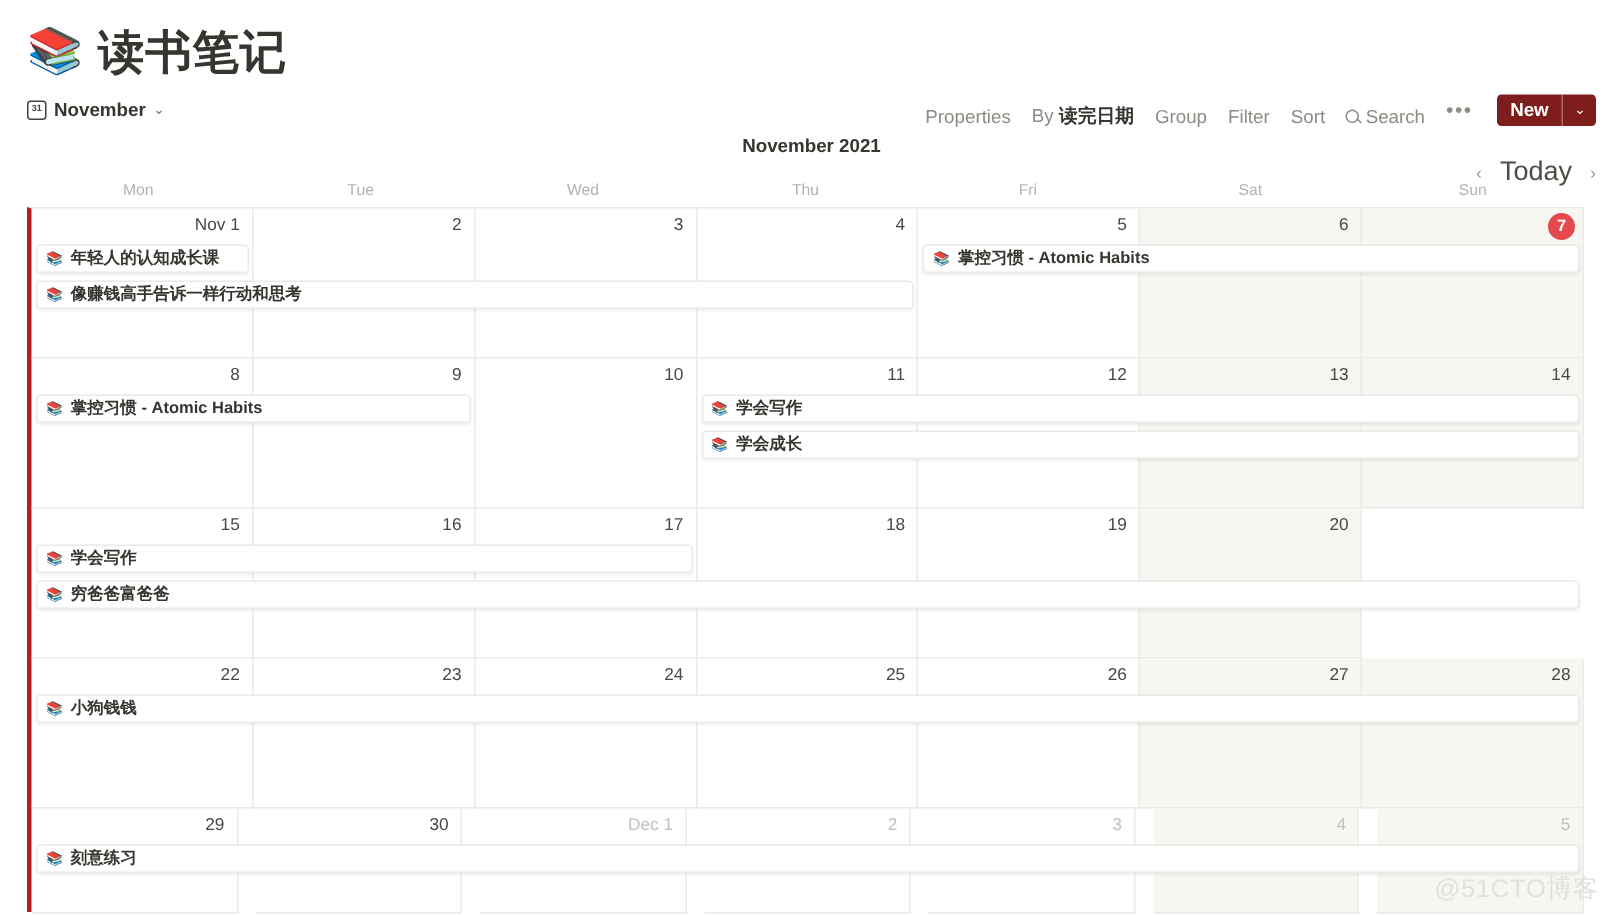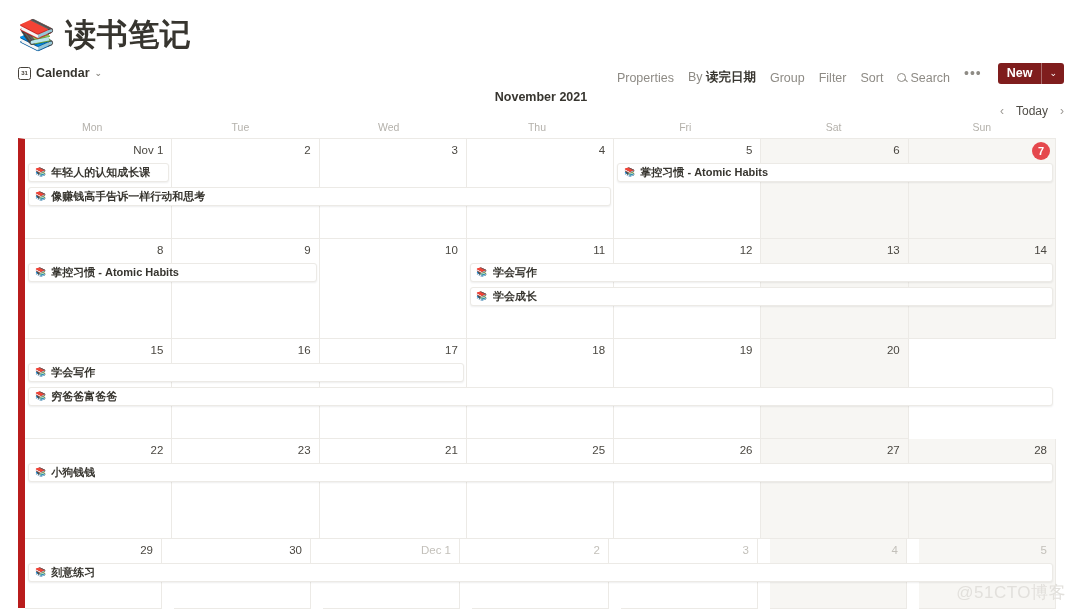--- a/index.html
+++ b/index.html
@@ -103,42 +103,42 @@
   .month-bar {
     height: 26px;
     display: flex;
     align-items: center;
     padding: 0 16px 0 18px;
     flex-direction: column;
   }
   .month-label { font-size: 12.5px; font-weight: 700; color: #37352f; }
   .nav { margin-left: auto; display: flex; align-items: center; gap: 12px; }
   .nav-arrow { font-size: 12px; color: #9b9893; cursor: pointer; }
-  .nav-today { font-size: 12px; color: #4f4c46; cursor: pointer; font-weight: 500; }
+  .nav-today { font-size: 18px; color: #4f4c46; cursor: pointer; font-weight: 500; }
 
   
   .weekdays {
     display: grid;
     grid-template-columns: repeat(7, 1fr);
     margin: 0 24px 0 18px;
     height: 22px;
   }
   .wd {
     font-size: 10.5px;
     color: #b4b1ab;
     text-align: center;
     line-height: 22px;
   }
 
   
   .cal {
     position: relative;
     margin: 0 24px 0 18px;
     border-top: 1px solid #eceae6;
-    border-left: 7px solid #b91c1c;
+    border-left: 3px solid #b91c1c;
     height: 470px;
   }
   .week {
     position: relative;
     display: grid;
     grid-template-columns: repeat(7, 1fr);
     height: 100px;
   }
   .week:last-child { height: 70px; gap: 12px; }
   .daycell {
@@ -210,21 +210,21 @@
 <body>
 
 <div class="page-header">
   <span class="title-emoji">📚</span>
   <span class="page-title">读书笔记</span>
 </div>
 
 <div class="toolbar">
   <div class="view-tab">
     <span class="cal-glyph">31</span>
-    <span>Calendar</span>
+    <span>November</span>
     <span class="chev">⌄</span>
   </div>
 
   <div class="toolbar-right">
     <span class="tb-item">Properties</span>
     <span class="tb-item strong-mix"><span>By </span><b>读完日期</b></span>
     <span class="tb-item">Group</span>
     <span class="tb-item">Filter</span>
     <span class="tb-item">Sort</span>
     <span class="tb-item tb-search">
@@ -365,21 +365,21 @@
       </div>
     </div>
     <div class="week">
       <div class="daycell">
         <div class="daynum">22</div>
       </div>
       <div class="daycell">
         <div class="daynum">23</div>
       </div>
       <div class="daycell">
-        <div class="daynum">21</div>
+        <div class="daynum">24</div>
       </div>
       <div class="daycell">
         <div class="daynum">25</div>
       </div>
       <div class="daycell">
         <div class="daynum">26</div>
       </div>
       <div class="daycell weekend">
         <div class="daynum">27</div>
       </div>

